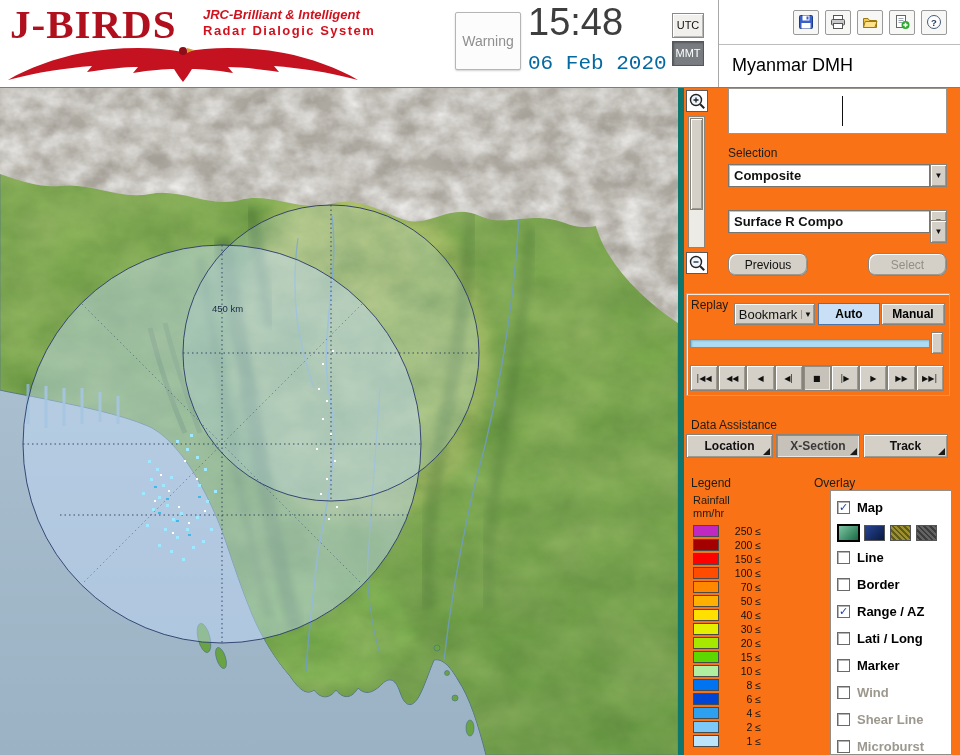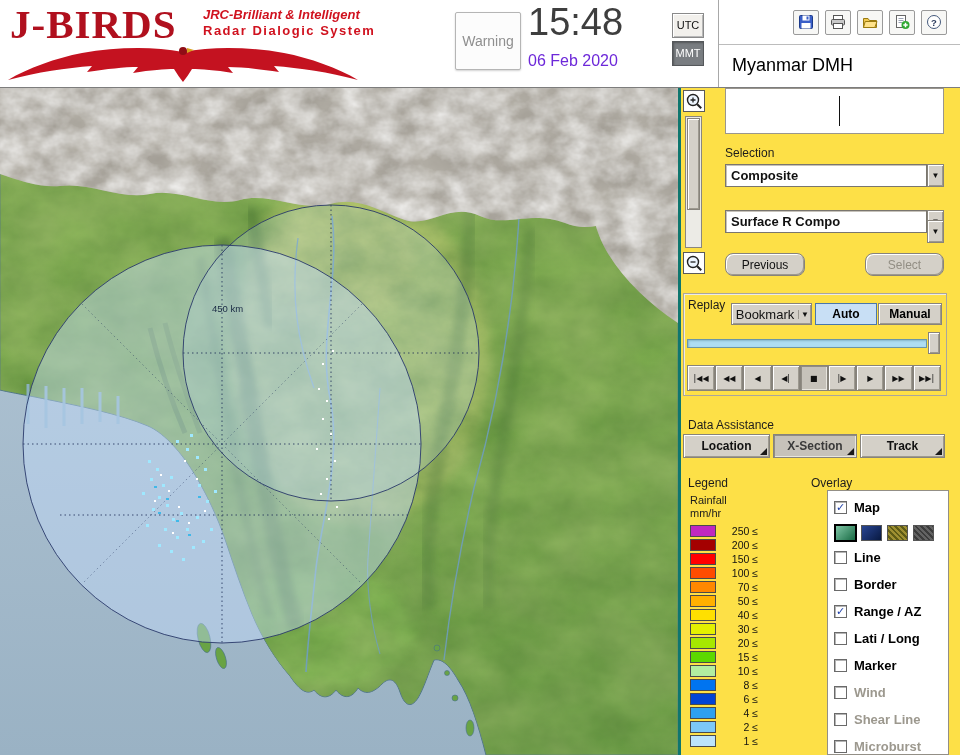--- a/index.html
+++ b/index.html
@@ -9,35 +9,35 @@
 
   
   #header{position:absolute;left:0;top:0;width:960px;height:88px;background:#fff;border-bottom:1px solid #7d7d7d;}
   #logo-title{position:absolute;left:10px;top:0;font-family:"Liberation Serif",serif;font-weight:bold;font-size:41px;line-height:48px;color:#b0101e;letter-spacing:1px;}
   #logo-tag{position:absolute;left:203px;top:7px;color:#d0121f;}
   #logo-tag .t1{font-size:13px;font-weight:bold;font-style:italic;line-height:15px;}
   #logo-tag .t2{font-size:13px;font-weight:bold;letter-spacing:1.5px;line-height:17px;}
   #eagle{position:absolute;left:4px;top:44px;}
   #warning-btn{position:absolute;left:455px;top:12px;width:66px;height:58px;background:#fcfcfc;border:1px solid #b5b5b5;border-radius:2px;box-shadow:0 1px 2px rgba(0,0,0,.18);color:#8f8f8f;font-size:14px;display:flex;align-items:center;justify-content:center;}
   #clock-time{position:absolute;left:528px;top:1px;font-size:38px;color:#3e3e3e;}
-  #clock-date{position:absolute;left:528px;top:52px;font-size:16px;color:#6d28d9;}
+  #clock-date{position:absolute;left:528px;top:52px;font-size:21px;color:#0369a1;font-family:Liberation Mono, monospace;}
   .tz-btn{position:absolute;left:672px;width:32px;height:25px;font-size:11px;text-align:center;line-height:23px;}
   #tz-utc{top:13px;background:#f2f0ec;border:1px solid #8a8a8a;box-shadow:inset 1px 1px 0 #fff,inset -1px -1px 0 #b8b8b8;color:#111;}
   #tz-mmt{top:41px;background:#797d81;border:1px solid #55585b;box-shadow:inset 1px 1px 2px #54575a;color:#fff;}
   #right-head{position:absolute;left:718px;top:0;width:242px;height:87px;border-left:1px solid #a8a8a8;background:#fff;}
   #icon-row{height:45px;border-bottom:1px solid #bcbcbc;display:flex;align-items:center;justify-content:flex-end;gap:6px;padding-right:13px;}
   .tool-btn{width:26px;height:25px;background:#f7f7f5;border:1px solid #9a9a9a;border-radius:2px;display:flex;align-items:center;justify-content:center;padding:0;cursor:pointer;}
   #station-row{height:41px;display:flex;align-items:center;padding-left:13px;font-size:18px;color:#000;}
 
   
   #map-wrap{position:absolute;left:0;top:88px;width:678px;height:520px;background:#a7bccb;}
   #map-svg{display:block;}
 
   
-  #panel{position:absolute;left:678px;top:88px;width:282px;height:667px;background:#fde047;border-left:3px solid #0f766e;}
+  #panel{position:absolute;left:678px;top:88px;width:282px;height:667px;background:#f97316;border-left:6px solid #0f766e;}
   .raised{background:#d4d0c8;border:1px solid #87837b;box-shadow:inset 1px 1px 0 #fff,inset -1px -1px 0 #9d998f;}
   .pressed{background:#c6c2ba;border:1px solid #87837b;box-shadow:inset 1px 1px 0 #908c84,inset -1px -1px 0 #e8e6e0;}
   .panel-label{position:absolute;font-size:12px;color:#1c1c1c;}
   
   .zoom-btn{position:absolute;left:2px;width:22px;height:22px;background:#fff;border:1px solid #5a5a5a;display:flex;align-items:center;justify-content:center;padding:0;cursor:pointer;}
   #zoom-in{top:2px;} #zoom-out{top:164px;}
   #zoom-scroll{position:absolute;left:4px;top:28px;width:17px;height:132px;background:#ecebe6;border:1px solid #8a867e;}
   #zoom-thumb{position:absolute;left:1px;top:1px;width:13px;height:92px;}
   
   #name-box{position:absolute;left:44px;top:0;width:219px;height:46px;background:#fff;border:1px solid #9a968e;}

